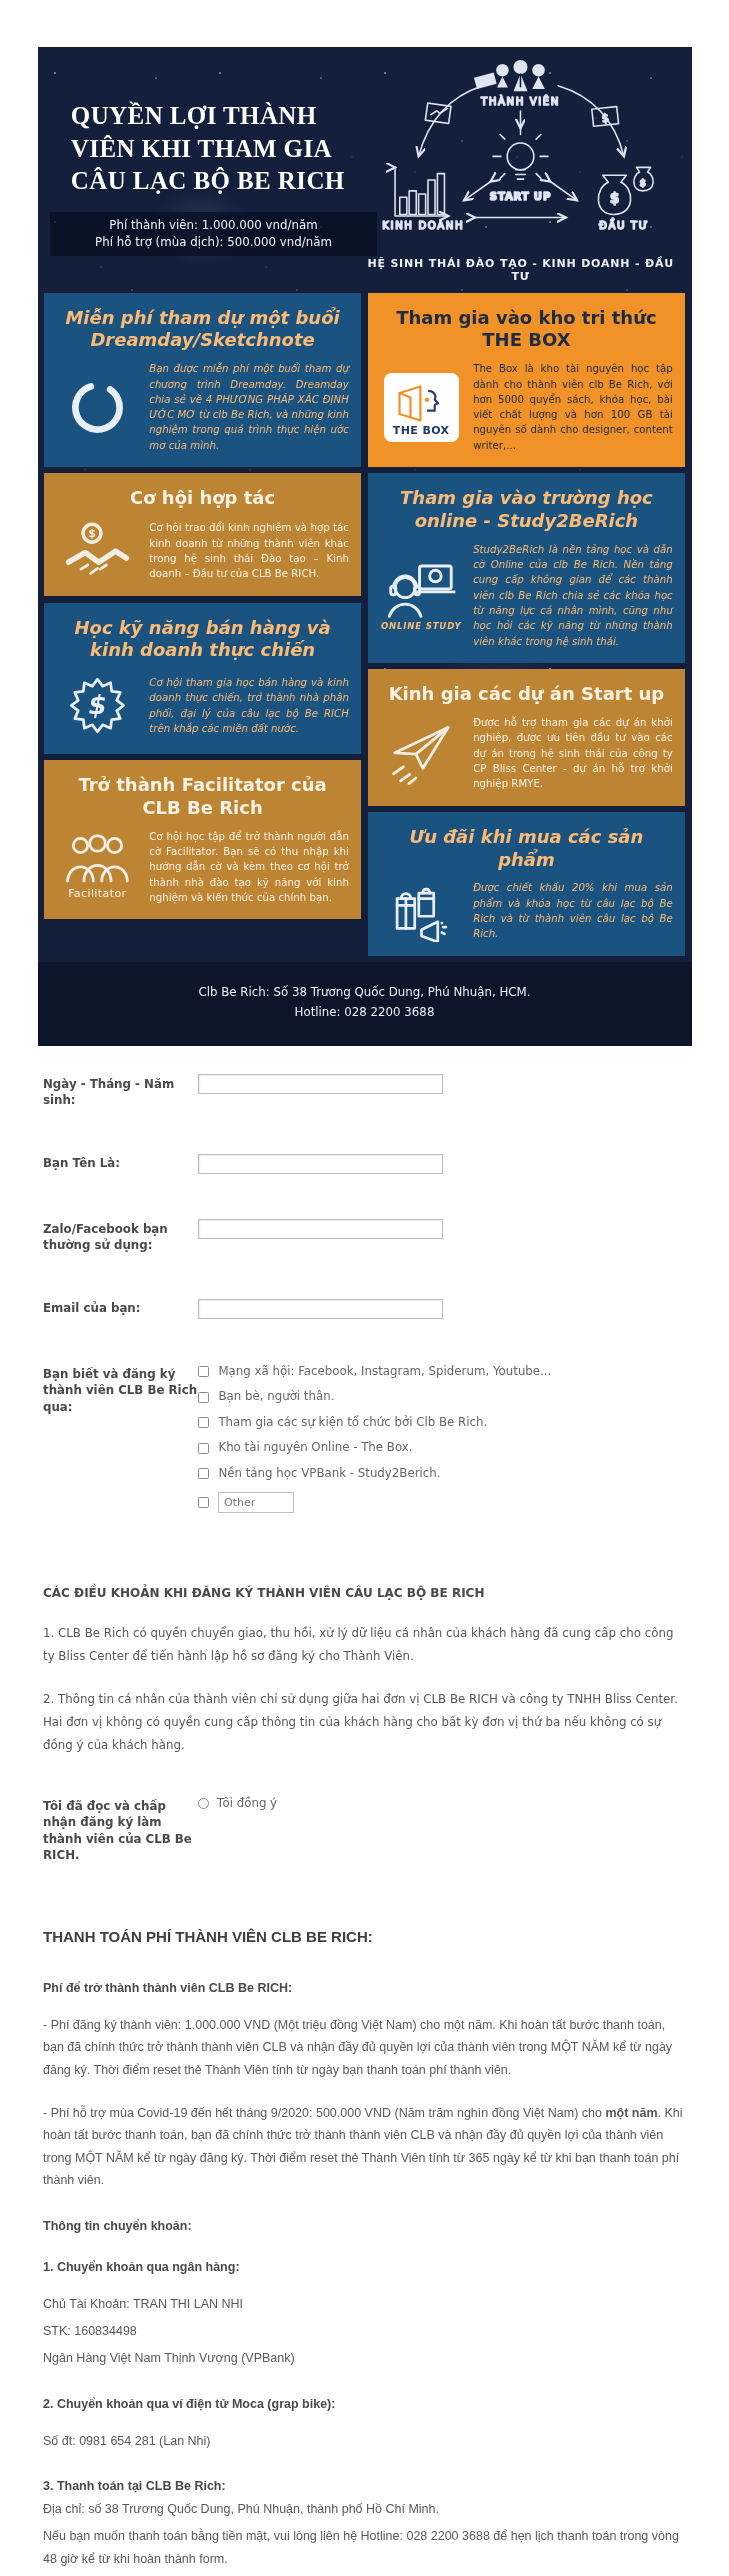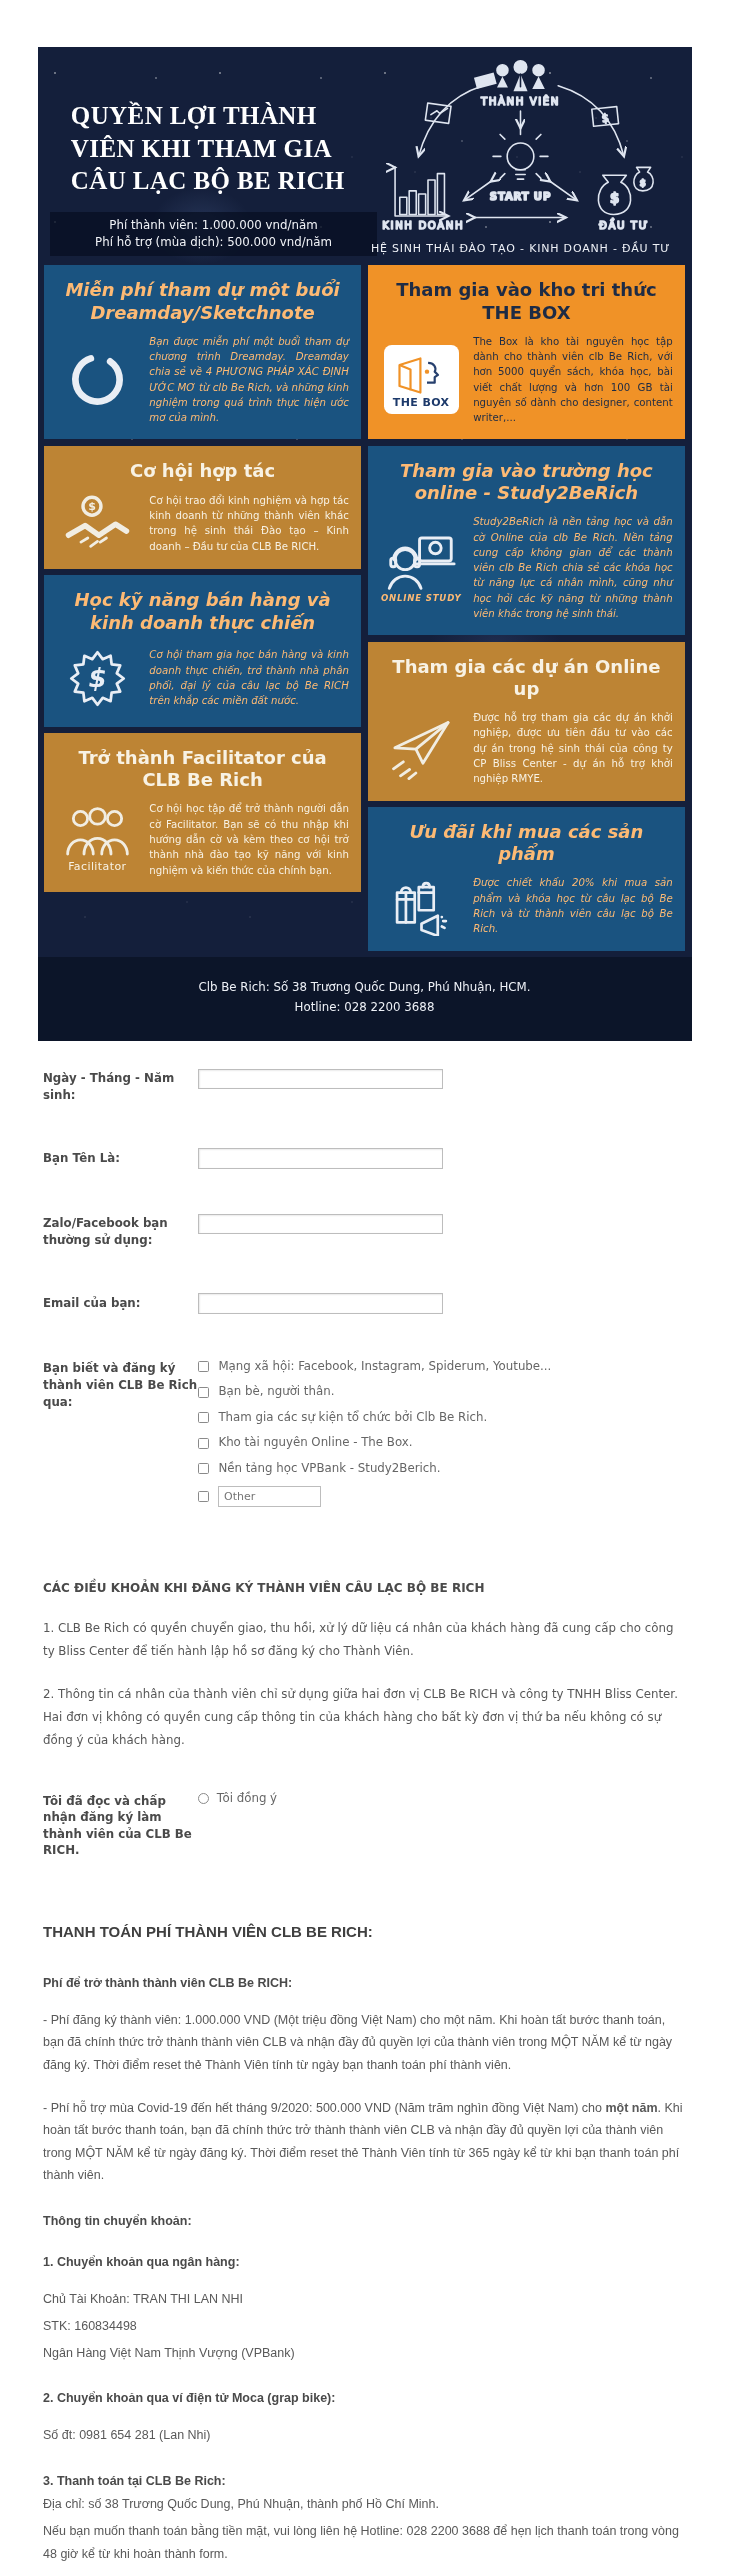--- a/index.html
+++ b/index.html
@@ -24,21 +24,21 @@
   }
   .info-header { display:flex; padding:6.3px 6.3px 4.7px 6.3px; }
   .info-title-wrap { flex:1 1 auto; padding:47px 0 0 27px; }
   .info-title { font-size:25px; font-weight:bold; line-height:1.3; letter-spacing:0.4px;font-family:Liberation Serif, serif; }
   .fee-band {
     margin:14px -20.4px 0 -20.4px; background:rgba(8,15,34,.78);
     padding:5.5px 4.7px; text-align:center; font-size:11.8px; line-height:1.4; color:#f2f4f8;
   }
   .diagram-wrap { flex:0 0 329px; text-align:center; padding-top:3.1px; }
   .diagram-svg { display:block; margin:0 auto; }
-  .eco-tagline { font-size:11px; font-weight:normal; letter-spacing:0.8px; margin-top:4px; color:#eef1f7; }
+  .eco-tagline { font-size:11px; font-weight:bold; letter-spacing:0.8px; margin-top:19px; color:#eef1f7; }
 
   .info-cols { display:flex; gap:6.3px; padding:0 6.3px; margin-top:4.7px; }
   .info-col { flex:1 1 0; display:flex; flex-direction:column; gap:6.3px; }
   .benefit-box { padding:12.5px 12.5px 14px 12.5px; }
   .benefit-box.blue   { background:#1a5380; color:#fdba74;font-style:italic; }
   .benefit-box.orange { background:#bd8434; color:#f8f2e4; }
   .benefit-box.orange-bright { background:#f09227; color:#1d2b45; }
   .benefit-title { font-size:18px; line-height:1.25; text-align:center; margin:1.6px 4.7px 9.4px 4.7px; font-weight:bold; }
   .benefit-body { display:flex; align-items:center; gap:11px; }
   .benefit-icon { flex:0 0 82px; display:flex; flex-direction:column; align-items:center; gap:3.1px; }
@@ -64,21 +64,21 @@
     box-shadow:inset 0.8px 0.8px 1.6px rgba(0,0,0,.10); font-size:11px; padding:1.6px 4.7px;
     font-family:"DejaVu Sans",sans-serif;
   }
   .opt-row { display:flex; align-items:center; margin-bottom:10.2px; }
   .cbox {
     width:11px; height:11px; border:0.8px solid #8a8a8a; border-radius:1.6px; background:#fff;
     flex:0 0 11px; margin-right:9.4px;
   }
   .opt-text { font-size:11.8px; color:#666; line-height:1.3; }
   input.other-box {
-    width:103px; height:21px; border:0.8px solid #bdbdbd; font-size:11px; padding:1.6px 4.7px;
+    width:76px; height:21px; border:0.8px solid #bdbdbd; font-size:11px; padding:1.6px 4.7px;
     color:#777; font-family:"DejaVu Sans",sans-serif;
   }
   .radio {
     width:11px; height:11px; border:0.8px solid #8a8a8a; border-radius:50%; background:#fff;
     flex:0 0 11px; margin-right:7.8px;
   }
 
   
   .terms { margin:63px 43px 0 43px; }
   .terms h2 { font-size:12px; color:#4a4a4a; margin:0 0 22px 0; font-weight:bold; }
@@ -270,21 +270,21 @@
               <rect x="41" y="36" width="7" height="12" rx="3"></rect>
               <path d="M6 78 a23 24 0 0 1 44 0"></path>
             </svg>
             <div class="online-label">ONLINE STUDY</div>
           </div>
           <div class="benefit-text">Study2BeRich là nền tảng học và dẫn cờ Online của clb Be Rich. Nền tảng cung cấp không gian để các thành viên clb Be Rich chia sẻ các khóa học từ năng lực cá nhân mình, cũng như học hỏi các kỹ năng từ những thành viên khác trong hệ sinh thái.</div>
         </div>
       </div>
 
       <div class="benefit-box orange">
-        <div class="benefit-title">Tham gia các dự án Online up</div>
+        <div class="benefit-title">Kinh gia các dự án Start up</div>
         <div class="benefit-body">
           <div class="benefit-icon">
             <svg class="lineart" width="71" height="63" viewBox="0 0 100 90">
               <path d="M12 44 L88 8 L52 66 L42 46 Z"></path>
               <path d="M42 46 L88 8"></path>
               <path d="M10 74 l14 -10 M20 84 l13 -9 M32 88 l10 -8"></path>
             </svg>
           </div>
           <div class="benefit-text">Được hỗ trợ tham gia các dự án khởi nghiệp, được ưu tiên đầu tư vào các dự án trong hệ sinh thái của công ty CP Bliss Center - dự án hỗ trợ khởi nghiệp RMYE.</div>
         </div>

